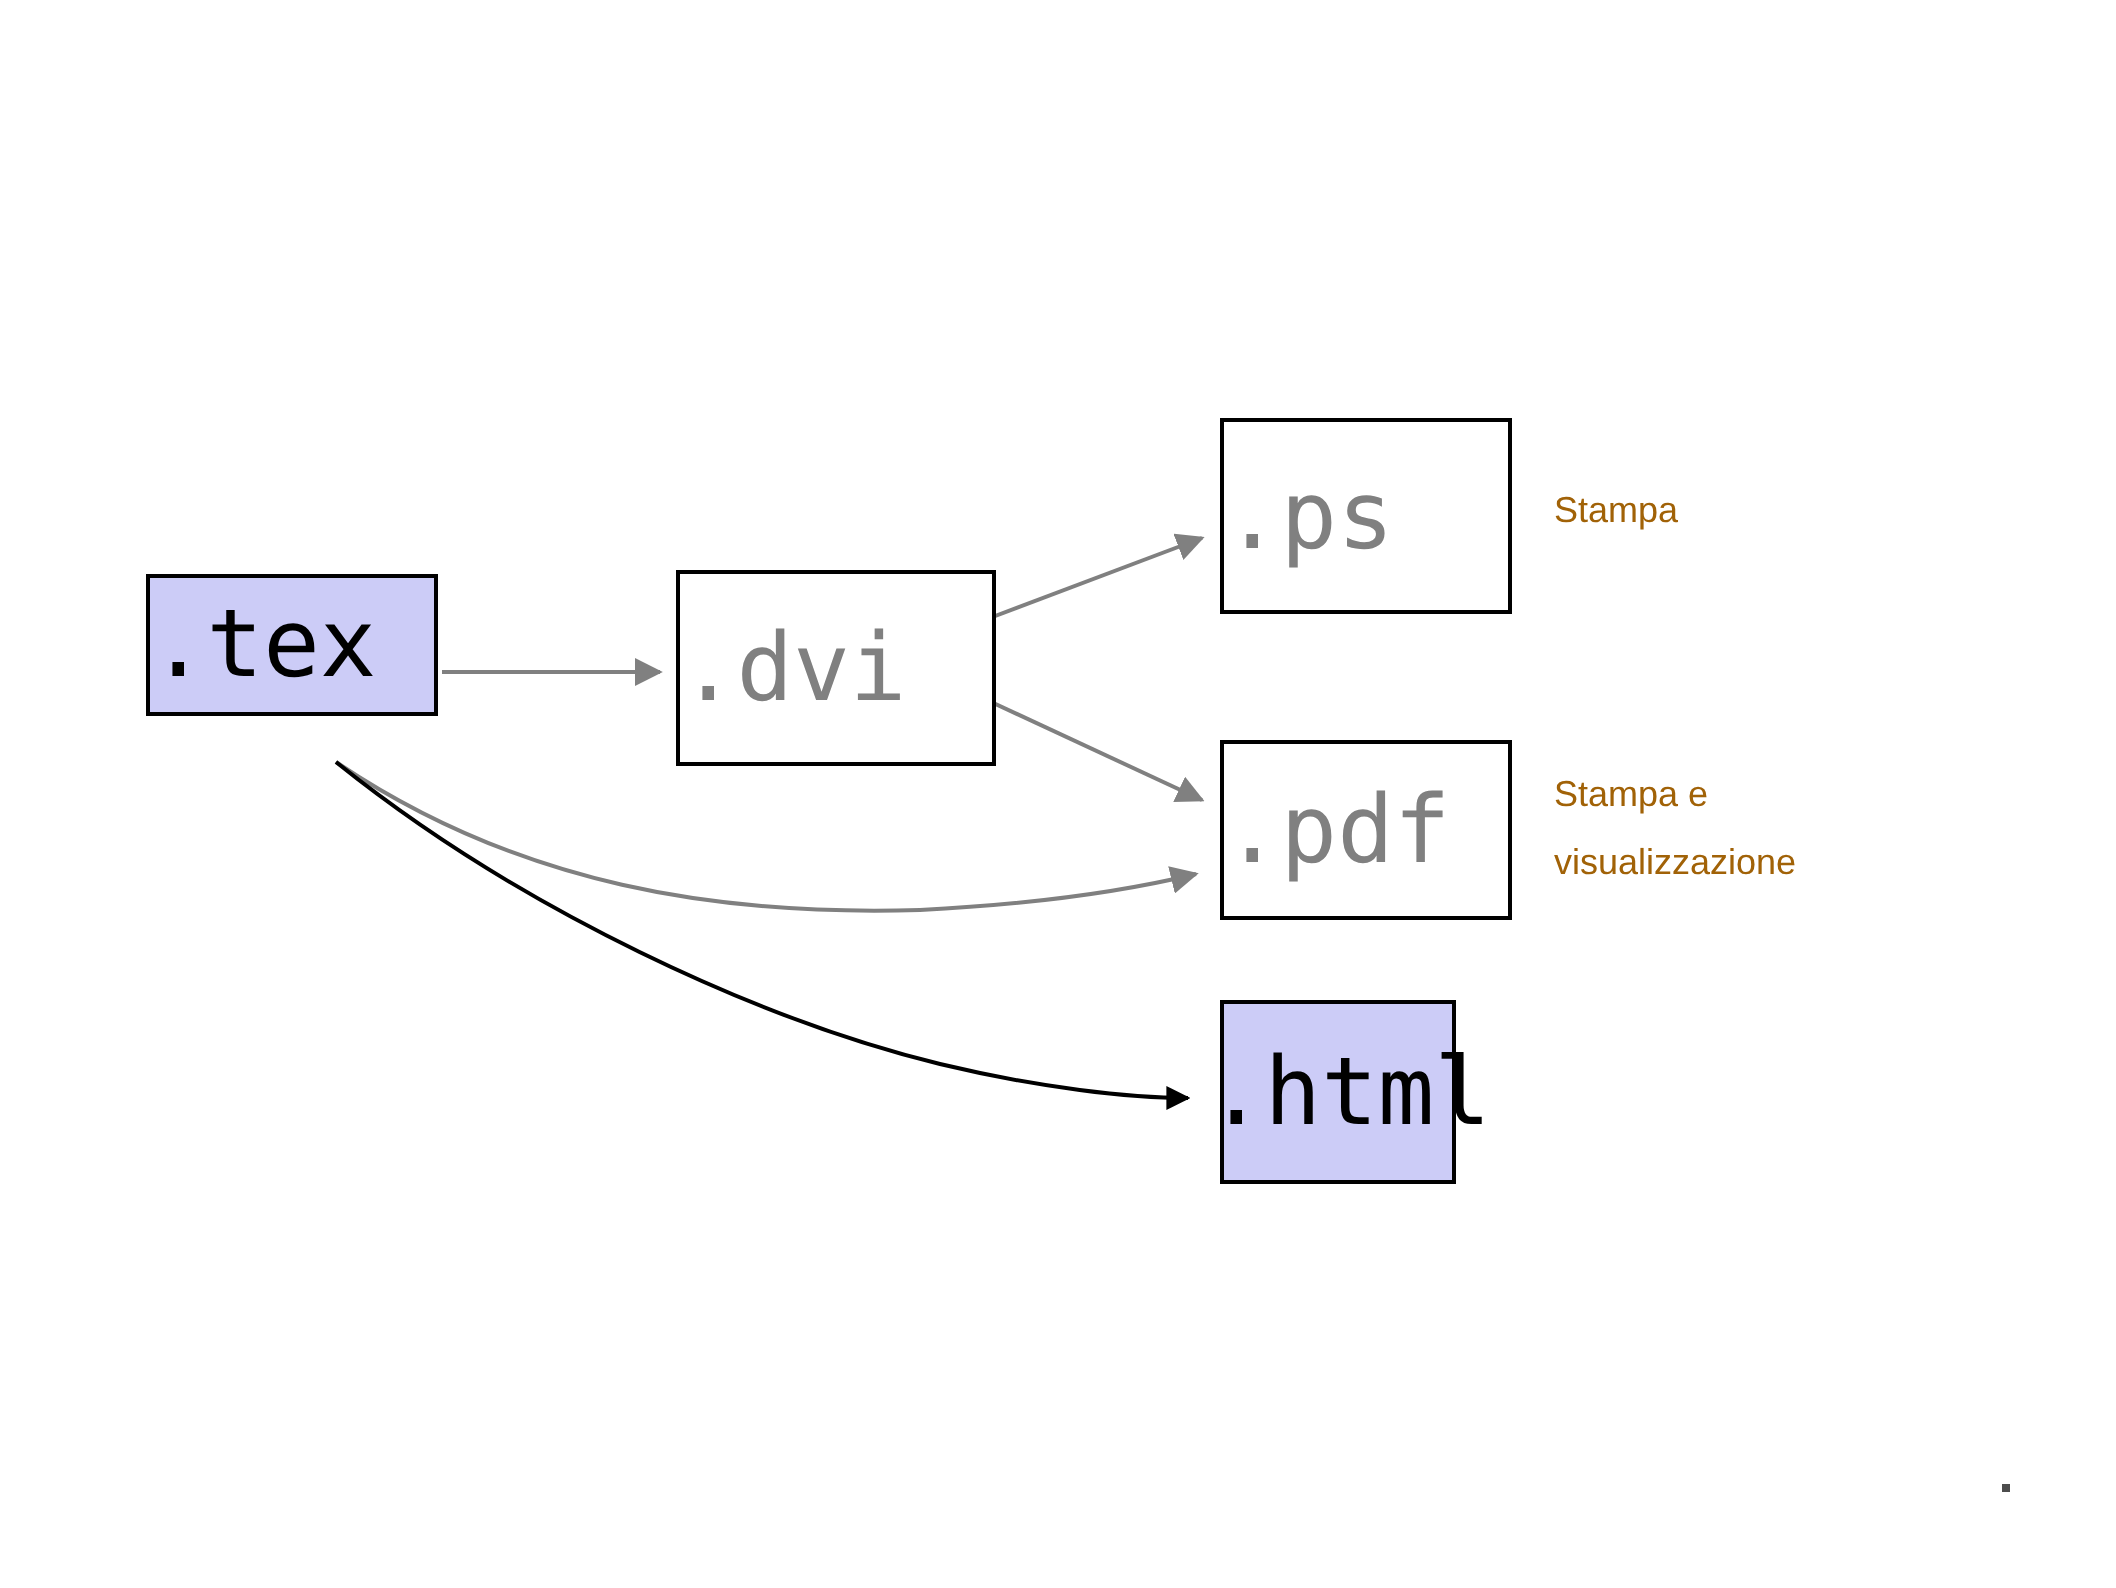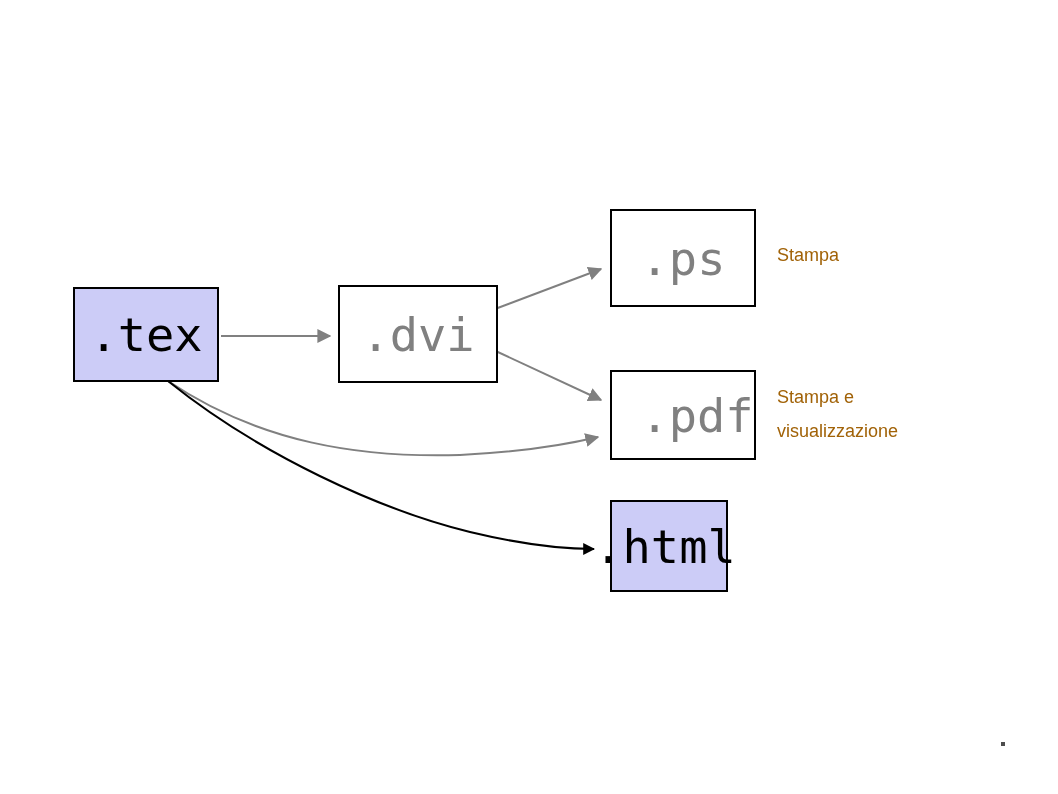--- a/index.html
+++ b/index.html
@@ -23,36 +23,35 @@
     top: 0;
     width: 1058px;
     height: 794px;
   }
   .node {
     position: absolute;
     box-sizing: border-box;
     border: 2px solid #000000;
     display: flex;
     align-items: center;
-    justify-content: center;
     font-family: "DejaVu Sans Mono", "Liberation Mono", monospace;
     white-space: nowrap;
     z-index: 3;
   }
   .node-label {
     display: block;
     line-height: 1;
   }
 
   
   #node-tex {
     left: 73px;
     top: 287px;
     width: 146px;
-    height: 95px;
+    height: 71px;
     background: #ccccf7;
   }
   #node-tex .node-label {
     color: #000000;
     font-size: 47px;
     letter-spacing: 0px;
   }
 
   
   #node-dvi {
@@ -80,21 +79,20 @@
     font-size: 47px;
   }
 
   
   #node-pdf {
     left: 610px;
     top: 370px;
     width: 146px;
     height: 90px;
     background: #ffffff;
-    padding-left: 28px;
   }
   #node-pdf .node-label {
     color: #808080;
     font-size: 47px;
   }
 
   
   #node-html {
     left: 610px;
     top: 500px;

